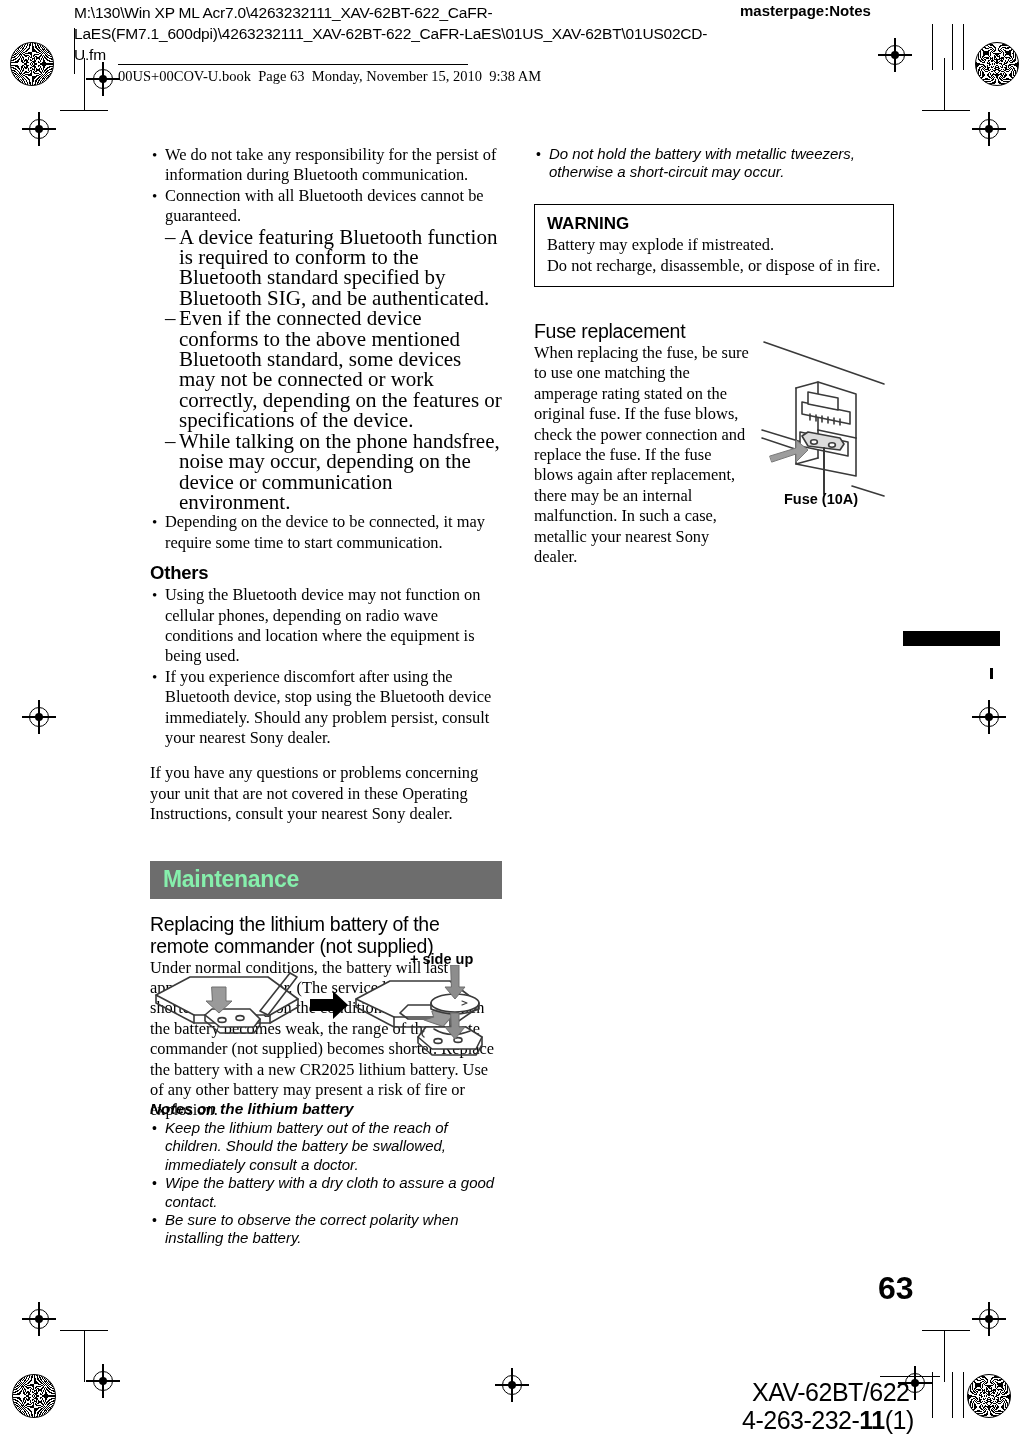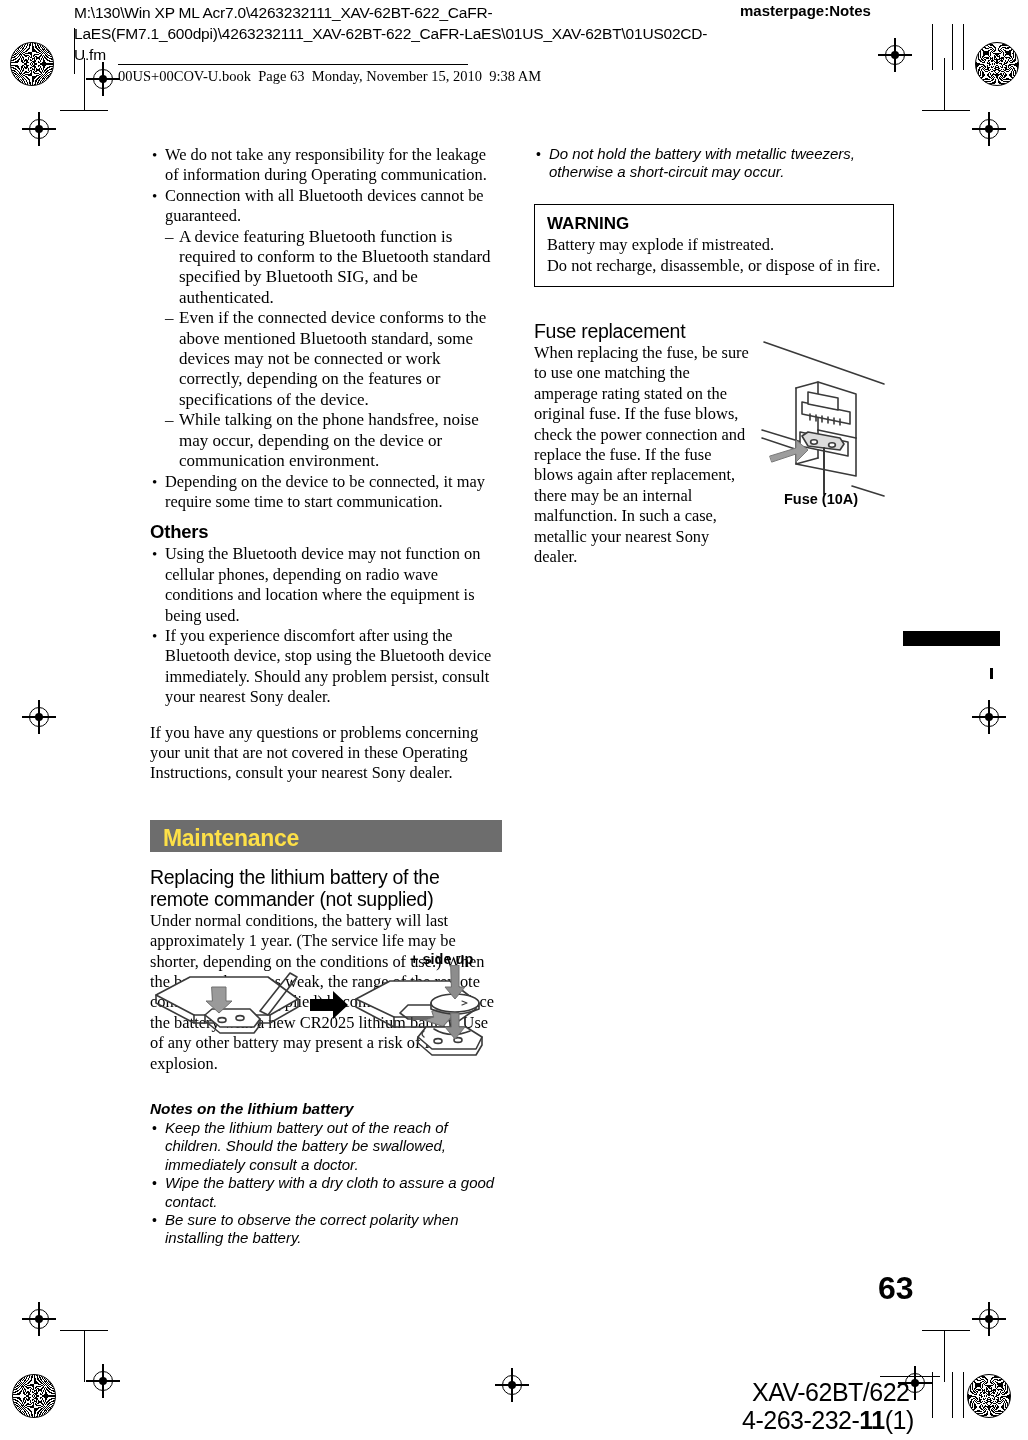--- a/index.html
+++ b/index.html
@@ -105,21 +105,21 @@
   ul.bul > li::before {
     content: "\2022";
     position: absolute; left: 2px; top: 0;
     font-size: 15px;
   }
   ul.dash { list-style: none; margin-left: 15px; }
   ul.dash > li {
     position: relative;
     padding-left: 14px;
     font-family: "Liberation Serif", serif;
-    font-size: 17px;
+    font-size: 21px;
     line-height: 20.4px;
   }
   ul.dash > li::before {
     content: "\2013";
     position: absolute; left: 0px; top: 0;
   }
 
   h2.sub {
     font-family: "Liberation Sans", sans-serif;
     font-size: 18.5px;
@@ -132,28 +132,28 @@
     font-family: "Liberation Sans", sans-serif;
     font-size: 19.5px;
     font-weight: normal;
     line-height: 22px;
     letter-spacing: -0.3px;
     margin: 0 0 1px 0;
   }
 
   .banner {
     background: #6d6d6d;
-    color: #fde047;
+    color: #86efac;
     font-family: "Liberation Sans", sans-serif;
     font-weight: bold;
     font-size: 23px;
     letter-spacing: -0.3px;
     padding: 7px 0 8px 13px;
     margin: 0;
-    height: 32px;
+    height: 38px;
     line-height: 23px;
   }
 
   .warning-box {
     border: 1.2px solid #000;
     padding: 9px 12px 10px 12px;
     font-family: "Liberation Serif", serif;
     font-size: 16.4px;
     line-height: 20.4px;
   }
@@ -340,21 +340,21 @@
   <div class="crop" style="left:880px; top:1376px; width:60px; height:1.4px;"></div>
 
   <div class="crop" style="left:932px; top:24px; width:1.4px; height:46px;"></div>
   <div class="crop" style="left:952px; top:24px; width:1.4px; height:46px;"></div>
   <div class="crop" style="left:963px; top:24px; width:1.4px; height:46px;"></div>
   <div class="crop" style="left:74px; top:28px; width:1.2px; height:46px;"></div>
 
   <div class="col col-left">
 
     <ul class="bul">
-      <li>We do not take any responsibility for the leakage of information during Operating communication.</li>
+      <li>We do not take any responsibility for the persist of information during Bluetooth communication.</li>
       <li>Connection with all Bluetooth devices cannot be guaranteed.</li>
     </ul>
 
     <ul class="dash">
       <li>A device featuring Bluetooth function is required to conform to the Bluetooth standard specified by Bluetooth SIG, and be authenticated.</li>
       <li>Even if the connected device conforms to the above mentioned Bluetooth standard, some devices may not be connected or work correctly, depending on the features or specifications of the device.</li>
       <li>While talking on the phone handsfree, noise may occur, depending on the device or communication environment.</li>
     </ul>
 
     <ul class="bul">

